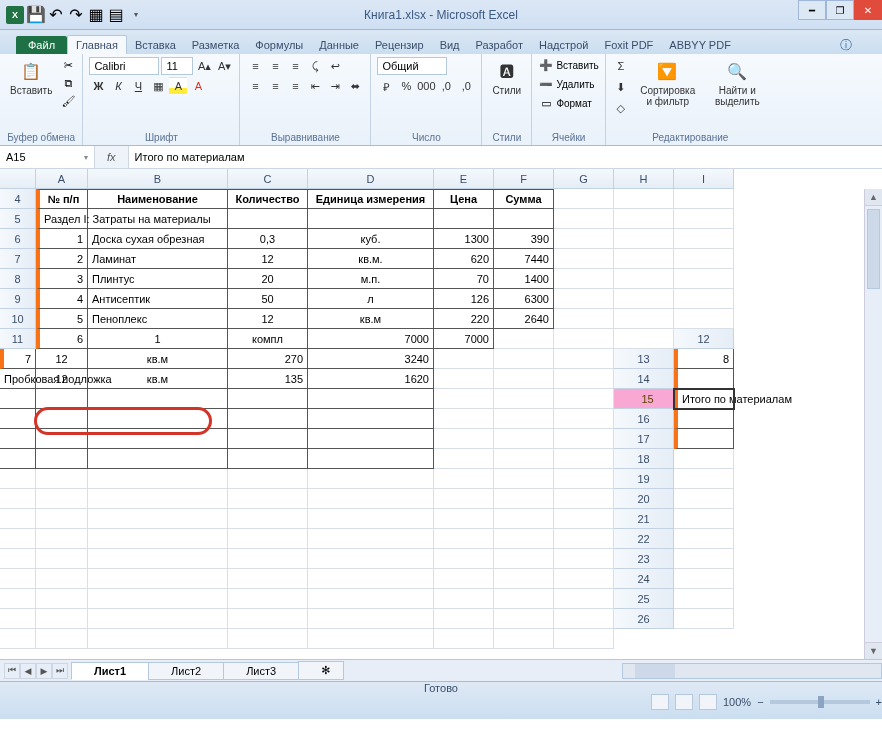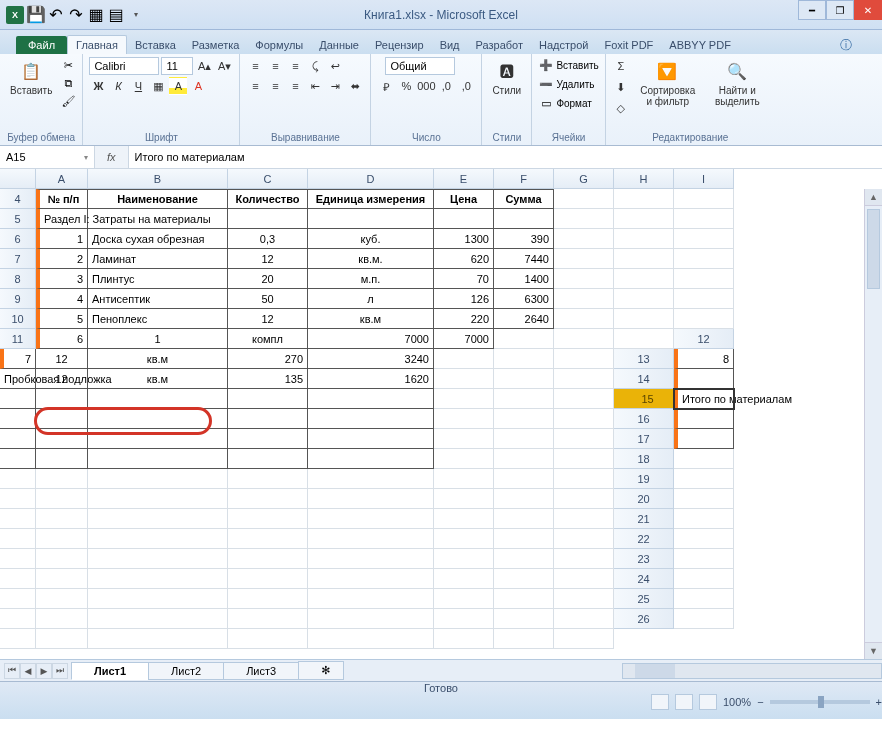--- a/index.html
+++ b/index.html
@@ -43,21 +43,21 @@
   .namebox .dd { color:#888; font-size:8px;}
   .fx-icons { display:flex; align-items:center; gap:6px; padding:0 12px; border-right:1px solid #ccd7e3;}
   .fx { font-style:italic; font-size:11px; color:#555;}
   .formula-input { flex:1; background:#fff; padding:0 6px; display:flex; align-items:center; font-size:11px;}
 
   
   .grid-wrap { position:relative; height:490px; overflow:hidden; background:#fff;}
   .grid { display:grid; grid-template-columns:36px 52px 140px 80px 126px 60px 60px 60px 60px 60px; grid-auto-rows:20px;}
   .col-header { background:linear-gradient(#f5f9fd,#e5edf6); border-right:1px solid #c4d3e3; border-bottom:1px solid #c4d3e3; font-size:11px; color:#3a4e6b; display:flex; align-items:center; justify-content:center;}
   .row-header { background:linear-gradient(90deg,#f5f9fd,#e5edf6); border-right:1px solid #c4d3e3; border-bottom:1px solid #c4d3e3; font-size:11px; color:#3a4e6b; display:flex; align-items:center; justify-content:center;}
-  .row-header.sel { background:#eab308; color:#5a4500;padding-left:8px;}
+  .row-header.sel { background:#f9a8d4; color:#5a4500;padding-left:8px;}
   .cell { border-right:1px solid #d8dfe6; border-bottom:1px solid #d8dfe6; font-size:11px; padding:0 4px; display:flex; align-items:center; overflow:visible; white-space:nowrap;}
   .data-cell { border-right:1px solid #555; border-bottom:1px solid #555;}
   .data-header { font-weight:bold; justify-content:center; border-top:1px solid #555;}
   .num { justify-content:flex-end;}
   .center { justify-content:center;}
   .left-border { border-left:4px solid #f97316;}
   .selected-cell { outline:2px solid #333; outline-offset:-1px; background:#fff; position:relative; z-index:3;}
 
   .highlight-ring { position:absolute; border:3px solid #d33427; border-radius:14px; pointer-events:none; z-index:10;}
 
@@ -176,21 +176,21 @@
         <span class="mini-btn">⇤</span>
         <span class="mini-btn">⇥</span>
         <span class="mini-btn">⬌</span>
       </div>
     </div>
     <div class="group-label">Выравнивание</div>
   </div>
 
   <div class="group">
     <div class="group-body vstack">
-      <input class="combo" style="width: 70px; margin-left: 8px;" value="Общий">
+      <input class="combo" style="width: 70px;" value="Общий">
       <div class="hstack">
         <span class="mini-btn">₽</span>
         <span class="mini-btn">%</span>
         <span class="mini-btn">000</span>
         <span class="mini-btn">,0</span>
         <span class="mini-btn">,0</span>
       </div>
     </div>
     <div class="group-label">Число</div>
   </div>

